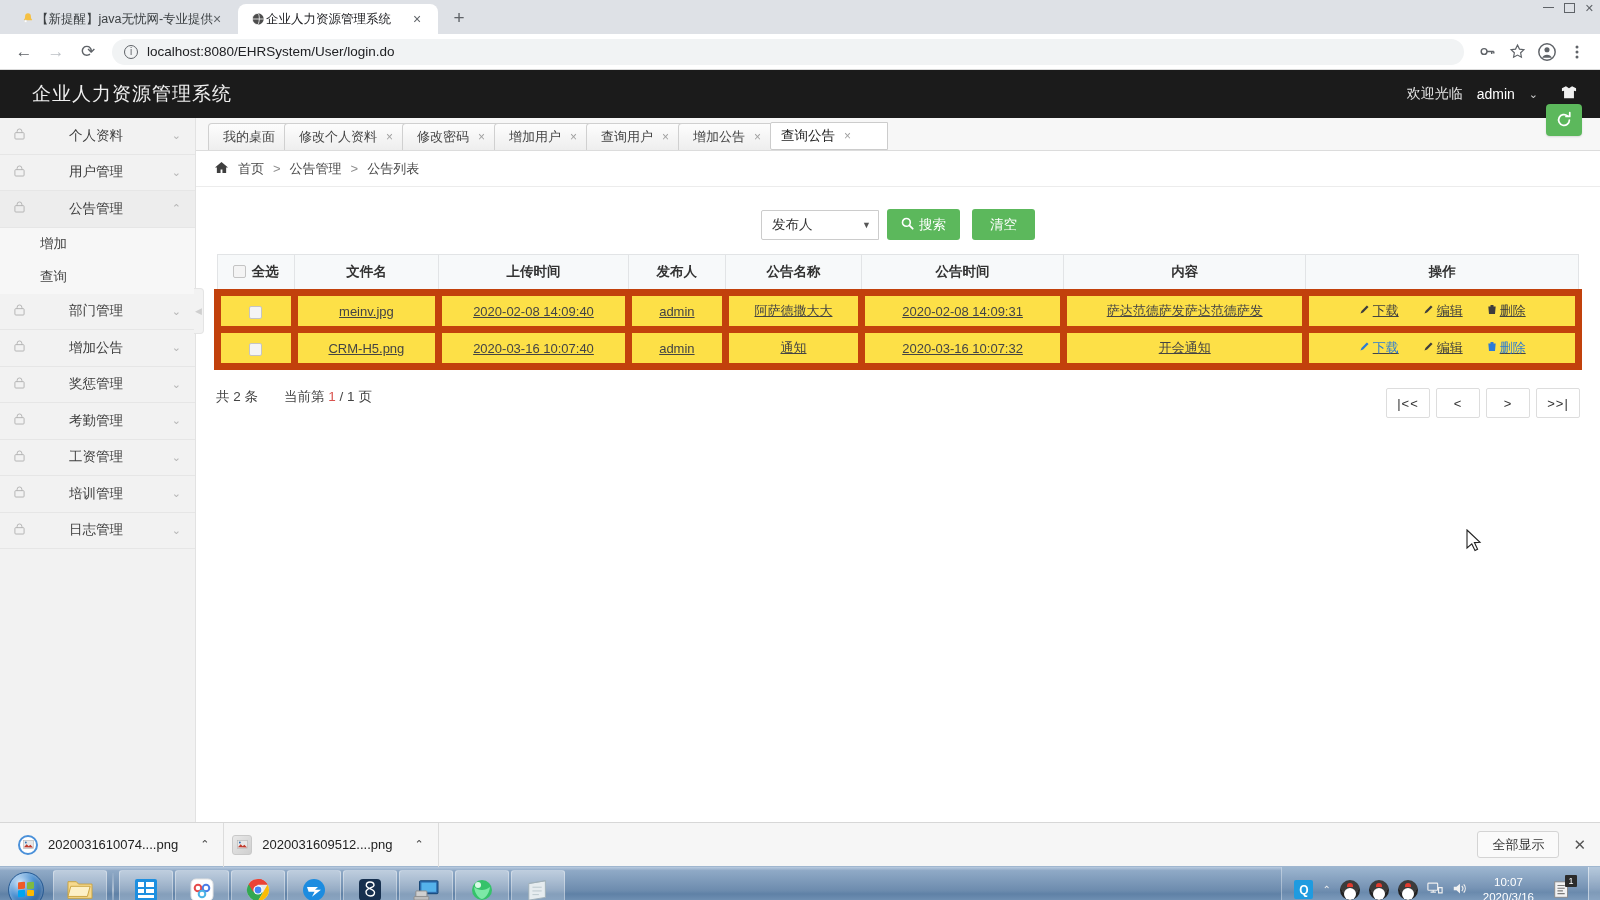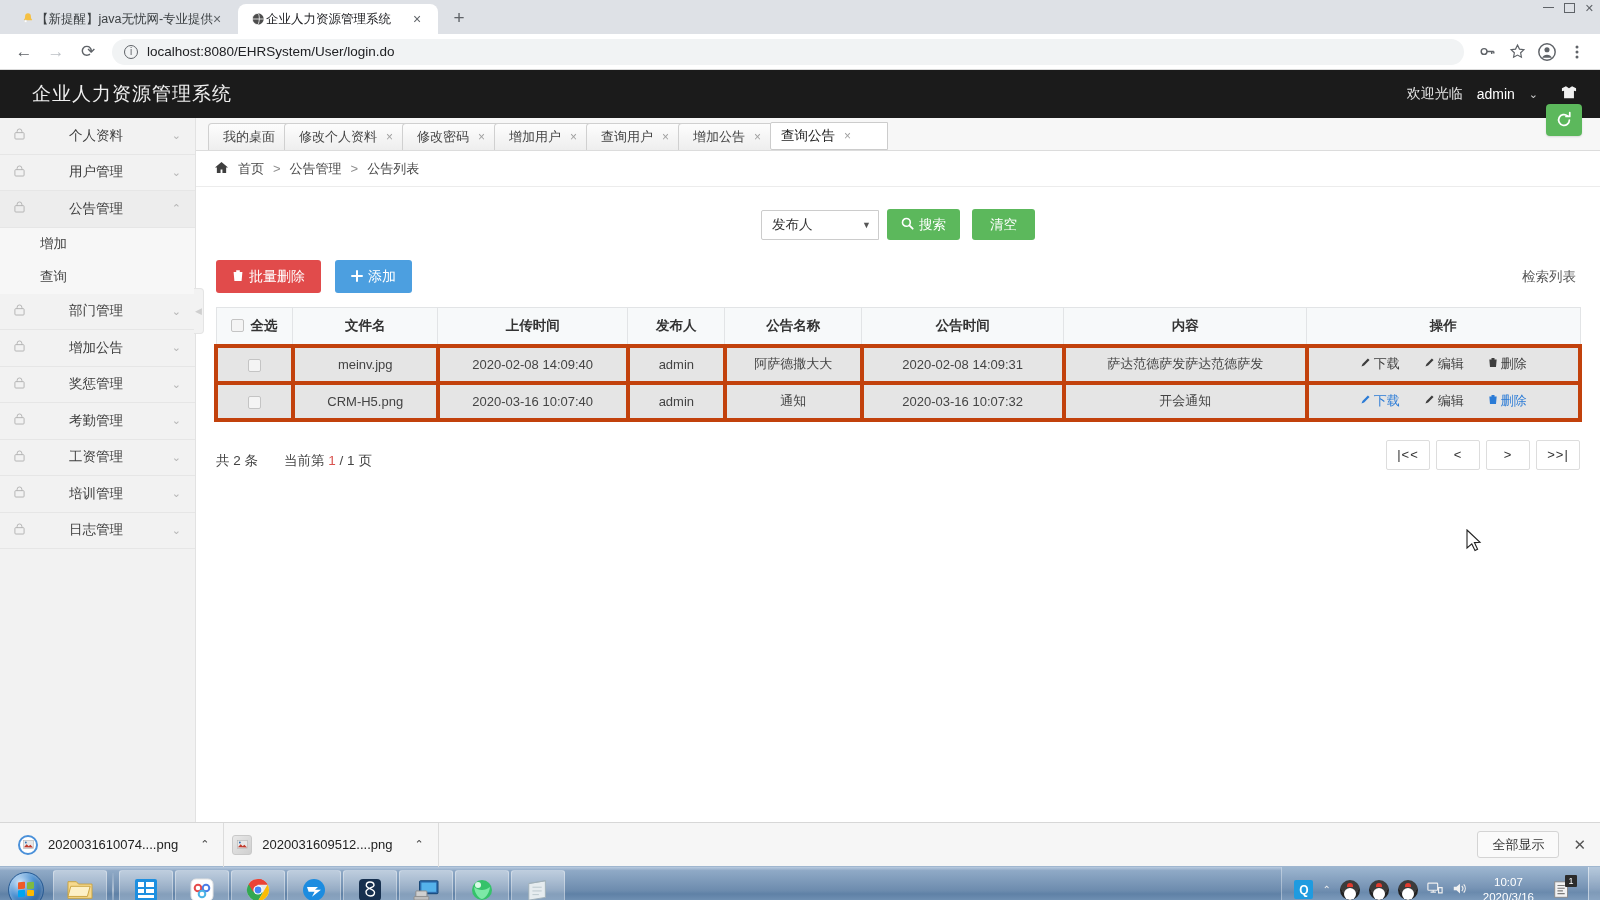--- a/index.html
+++ b/index.html
@@ -173,36 +173,36 @@
   .action-left .btn{ height:33px; padding:0 16px; font-size:14px;}
   .list-label{ font-size:13.5px; color:#555; padding-right:4px;}
 
   
   table{ width:100%; border-collapse:collapse; table-layout:fixed;}
   thead th{
     background:#f7f9fa; border:1px solid #e2e4e6; height:38px;
     font-size:13.5px; font-weight:bold; color:#333; text-align:center;
   }
   tbody td{
-    border:4px solid #c2410c; height:37px; font-size:13px;
-    color:#444; text-align:center; background:#e5e5e5;
+    border:7px solid #c2410c; height:37px; font-size:13px;
+    color:#444; text-align:center; background:#fde047;text-decoration:underline;
   }
   .ckbox{
     width:13px;height:13px;border:1px solid #c4c4c4;background:#f4f4f4;
     display:inline-block; vertical-align:middle; border-radius:2px;
   }
   .selall{ display:inline-flex; align-items:center; gap:6px; }
   .ops{ display:flex; align-items:center; justify-content:center; gap:24px; font-size:13px;}
   .op{ display:inline-flex; align-items:center; gap:3px; color:#3d3d3d;}
   .op.hl{ color:#2b7bd6; }
   .op .g{ font-size:12px; }
 
   
   .pager-row{
-    display:flex; align-items:flex-end; justify-content:space-between;
+    display:flex; align-items:flex-start; justify-content:space-between;
     padding:18px 2px 0 2px; font-size:13.5px; color:#444;
   }
   .pager-left{ display:flex; gap:26px; }
   .pg-num{ color:#d9534f; }
   .pager-btns{ display:flex; }
   .pg-btn{
     min-width:44px; height:30px; border:1px solid #dddddd; background:#fff;
     display:flex; align-items:center; justify-content:center;
     font-size:13px; color:#333; margin-left:6px; border-radius:2px;
     font-family:"Liberation Sans", sans-serif; letter-spacing:1px;
@@ -561,41 +561,20 @@
                 <path d="M9 9l3.6 3.6" stroke="#fff" stroke-width="1.9" stroke-linecap="round"></path>
               </svg>
           </span>
           <span>搜索</span>
         </button>
         <button class="btn btn-green btn-clear">
           <span>清空</span>
         </button>
       </div>
 
-      <div class="action-row">
-        <div class="action-left">
-          <button class="btn btn-red">
-            <span>
-              <svg width="12" height="13" viewBox="0 0 12 13">
-                  <path d="M1.6 3h8.8l-.8 9H2.4zM4.2 1.2h3.6V3H4.2z" fill="#fff"></path>
-                </svg>
-            </span>
-            <span>批量删除</span>
-          </button>
-          <button class="btn btn-blue">
-            <span>
-              <svg width="12" height="12" viewBox="0 0 12 12">
-                  <path d="M6 1v10M1 6h10" stroke="#fff" stroke-width="2" stroke-linecap="round"></path>
-                </svg>
-            </span>
-            <span>添加</span>
-          </button>
-        </div>
-        <div class="list-label">检索列表</div>
-      </div>
 
       <table>
         <colgroup>
           <col style="width:76px">
             <col style="width:143px">
             <col style="width:188px">
           <col style="width:96px">
             <col style="width:135px">
             <col style="width:200px">
           <col style="width:240px">

